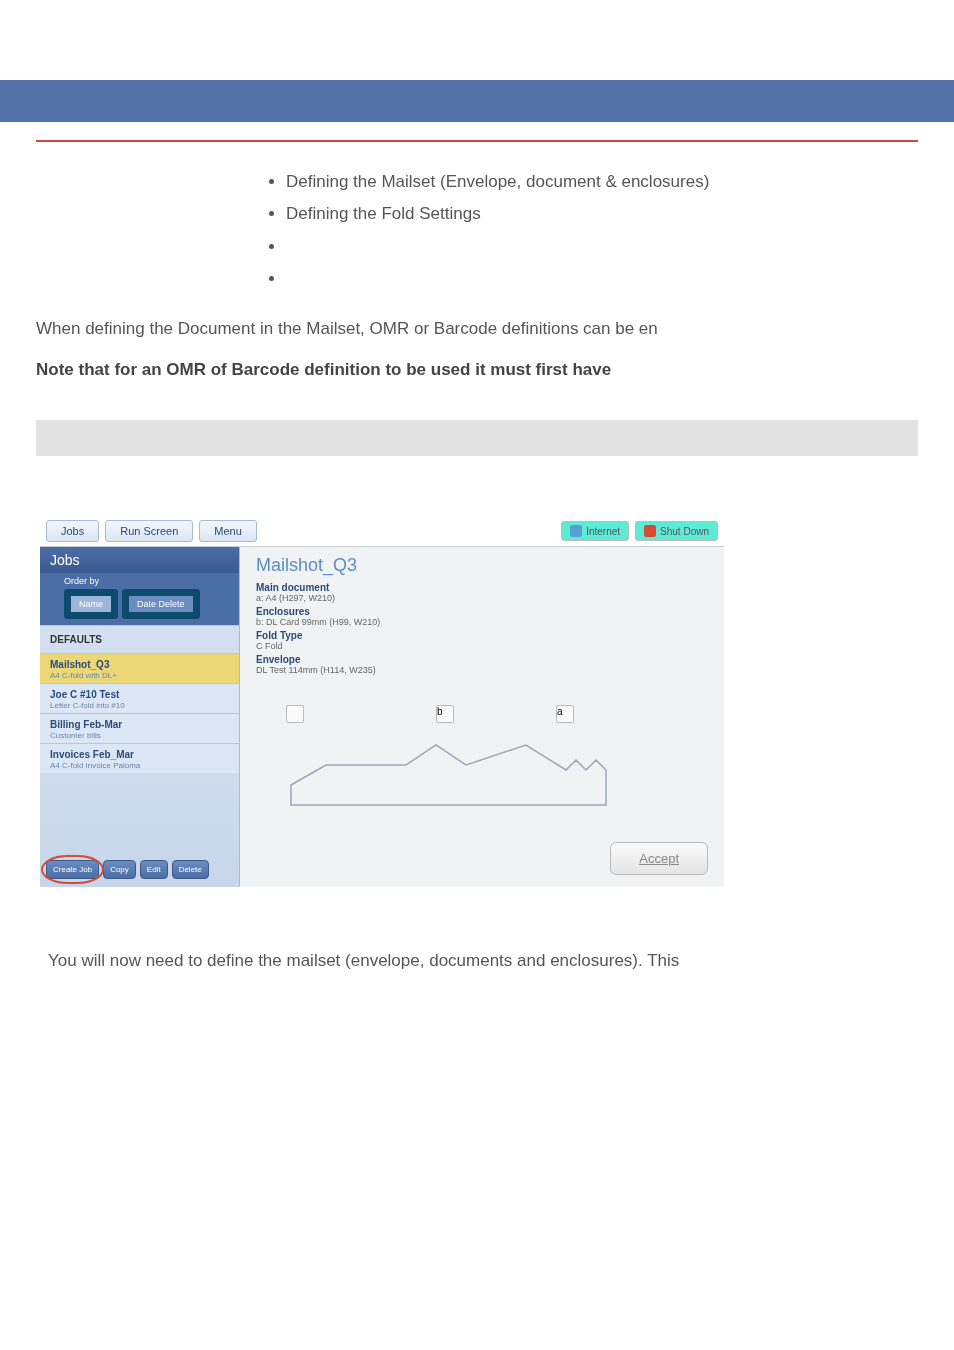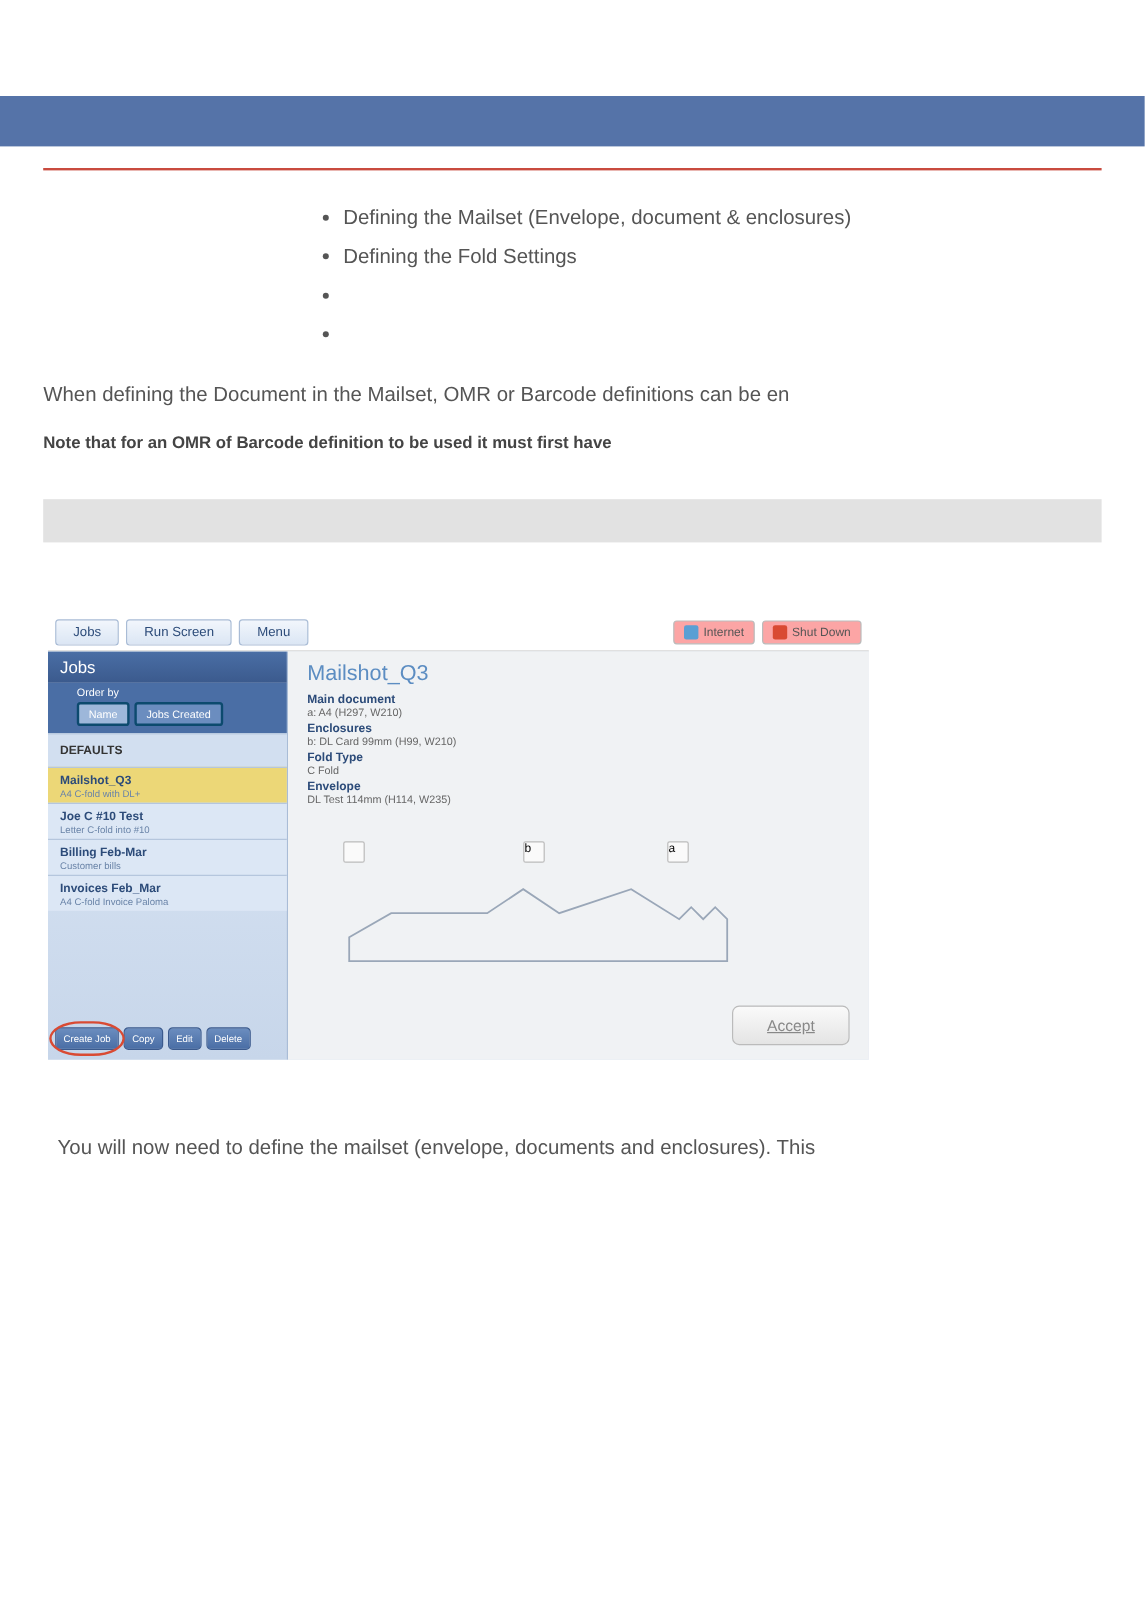--- a/index.html
+++ b/index.html
@@ -40,21 +40,21 @@
       color: #555;
       font-size: 17px;
       line-height: 1.6;
       margin-bottom: 18px;
       white-space: nowrap;
       overflow: hidden;
     }
     .bold-note {
       color: #444;
       font-weight: bold;
-      font-size: 14px;
+      font-size: 17px;
       margin-bottom: 40px;
       white-space: nowrap;
       overflow: hidden;
     }
     .gray-band {
       background: #e2e2e2;
       height: 36px;
       margin-bottom: 60px;
     }
     
@@ -86,21 +86,21 @@
     }
     .status-pill {
       display: flex;
       align-items: center;
       gap: 4px;
       border: 1px solid #bbb;
       padding: 3px 8px;
       border-radius: 3px;
       color: #555;
       font-size: 10px;
-      background: #fca5a5;
+      background: #5eead4;
     }
     .status-pill .dot {
       width: 12px;
       height: 12px;
       border-radius: 2px;
       display: inline-block;
     }
     .dot-blue { background: #5a9fd4; }
     .dot-red { background: #d94a33; }
     .app-body {
@@ -127,21 +127,21 @@
       font-size: 9px;
       padding: 3px 8px 6px 24px;
     }
     .orderby-row {
       display: flex;
       gap: 4px;
       margin-top: 3px;
     }
     .orderby-btn {
       background: #6b8dbf;
-      border: 2px solid #0c4a6e;
+      border: 7px solid #0c4a6e;
       border-radius: 3px;
       padding: 3px 8px;
       font-size: 9px;
       color: #fff;
     }
     .orderby-btn.active {
       background: #9db7da;
     }
     .job-item {
       border-top: 1px solid #b5c6dd;
@@ -292,21 +292,21 @@
       </div>
     </div>
 
     <div class="app-body">
       <div class="sidebar">
         <div class="sidebar-header">Jobs</div>
         <div class="orderby">
           <div>Order by</div>
           <div class="orderby-row">
             <div class="orderby-btn active">Name</div>
-            <div class="orderby-btn">Jobs Created</div>
+            <div class="orderby-btn">Date Delete</div>
           </div>
         </div>
         <div class="job-item defaults">DEFAULTS</div>
 
         <div class="job-item selected">
           <div class="job-name">Mailshot_Q3</div>
           <div class="job-sub">A4 C-fold with DL+</div>
         </div>
         <div class="job-item">
           <div class="job-name">Joe C #10 Test</div>

